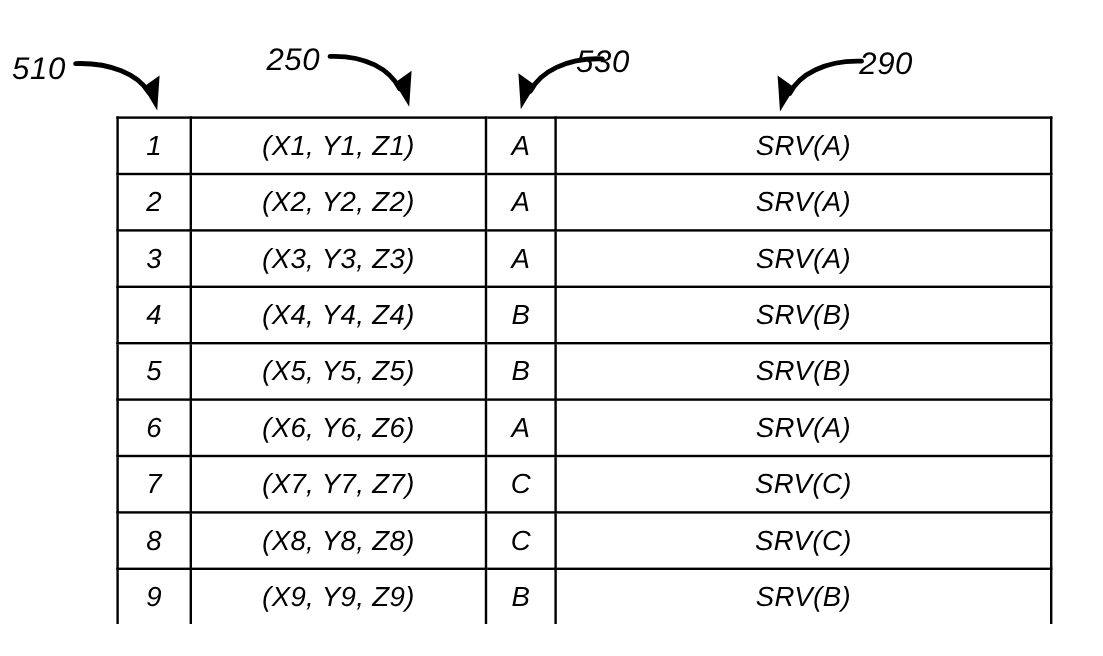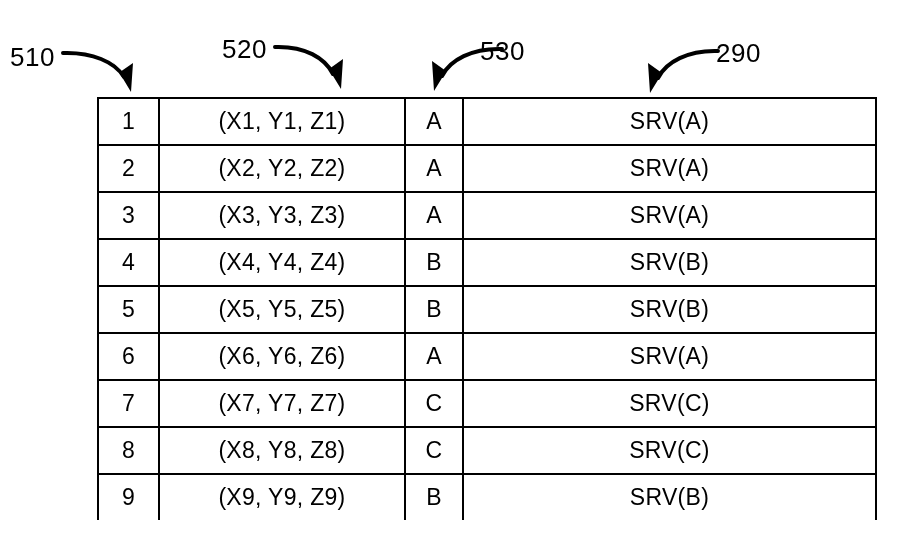--- a/index.html
+++ b/index.html
@@ -7,20 +7,21 @@
     padding: 0;
     background: #ffffff;
   }
   #figure {
     position: relative;
     width: 919px;
     height: 520px;
     background: #ffffff;
     font-family: "Liberation Sans", sans-serif;
     overflow: hidden;
+    font-style: italic;
   }
 
   
   .ref-label {
     position: absolute;
     font-size: 26px;
     color: #000000;
     letter-spacing: 0.5px;
     white-space: nowrap;
     line-height: 1;
@@ -65,21 +66,21 @@
   .col-coords { width: 246px; }
   .col-group  { width: 58px; }
   .col-srv    { width: 413px; }
 </style>
 </head>
 <body>
 
 <div id="figure">
 
   <div class="ref-label" id="ref-510">510</div>
-  <div class="ref-label" id="ref-520">520</div>
+  <div class="ref-label" id="ref-520">250</div>
   <div class="ref-label" id="ref-530">530</div>
   <div class="ref-label" id="ref-540">290</div>
 
   <svg id="leader-lines" viewBox="0 0 919 547">
 
     <g>
       <path d="M 63,53 C 92,52 115,62 124,77" stroke="#000000" stroke-width="4" fill="none" stroke-linecap="round"></path>
       <path d="M 113,62 L 131,92 L 133,63 L 120,72 Z" fill="#000000"></path>
     </g>
 

